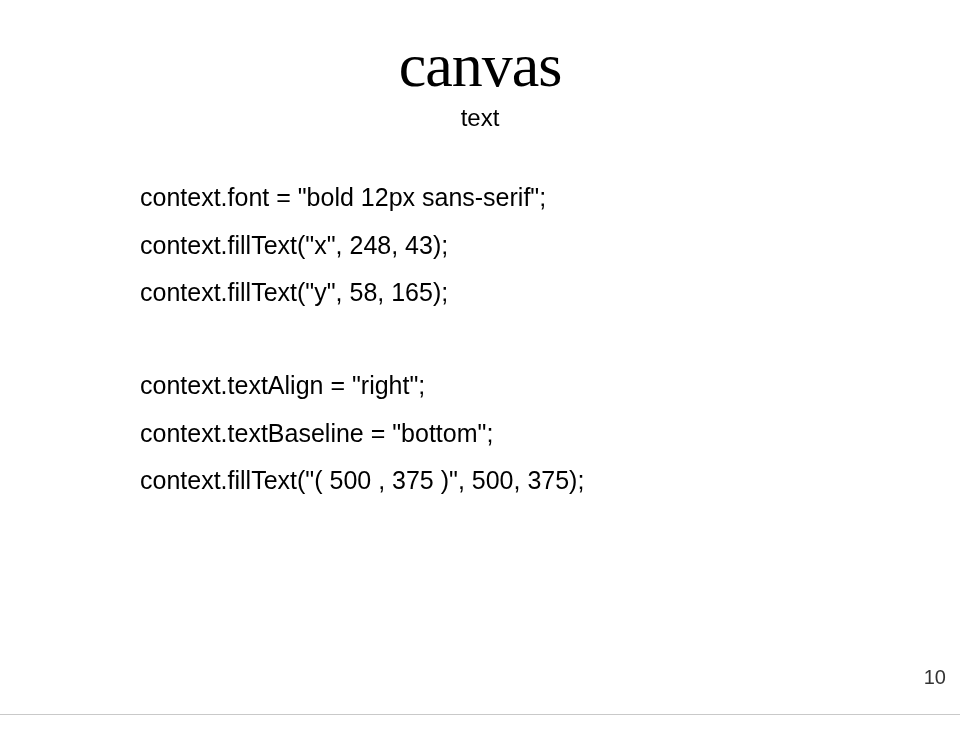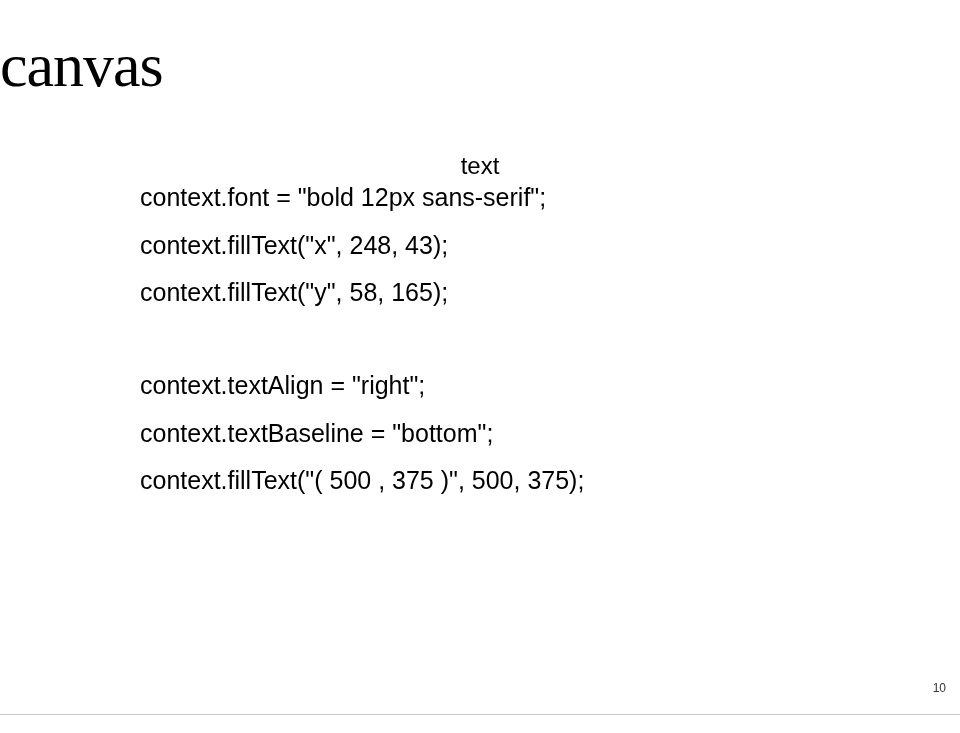--- a/index.html
+++ b/index.html
@@ -15,50 +15,50 @@
     position: relative;
     width: 960px;
     height: 733px;
     box-sizing: border-box;
   }
   .title {
     position: absolute;
     top: 30px;
     left: 0;
     right: 0;
+    text-align: center;
     font-family: "Times New Roman", Times, serif;
     font-size: 62px;
     font-weight: 400;
     letter-spacing: -1px;
   }
   .subtitle {
     position: absolute;
     top: 104px;
     left: 0;
     right: 0;
     text-align: center;
     font-size: 24px;
     font-weight: 400;
-    margin-top: 48px;
   }
   .code-block {
     position: absolute;
     left: 140px;
     font-size: 25px;
     line-height: 1.9;
     font-weight: 400;
   }
   .code-block-1 { top: 174px; }
   .code-block-2 { top: 362px; }
   .line { white-space: pre; }
   .page-number {
     position: absolute;
     right: 14px;
-    bottom: 38px;
-    font-size: 12px;
+    bottom: 44px;
+    font-size: 20px;
     color: #333;
     font-family: "Helvetica Neue", Arial, sans-serif;
   }
   .bottom-rule {
     position: absolute;
     left: 0;
     right: 0;
     bottom: 18px;
     height: 1px;
     background: #c9c9c9;

